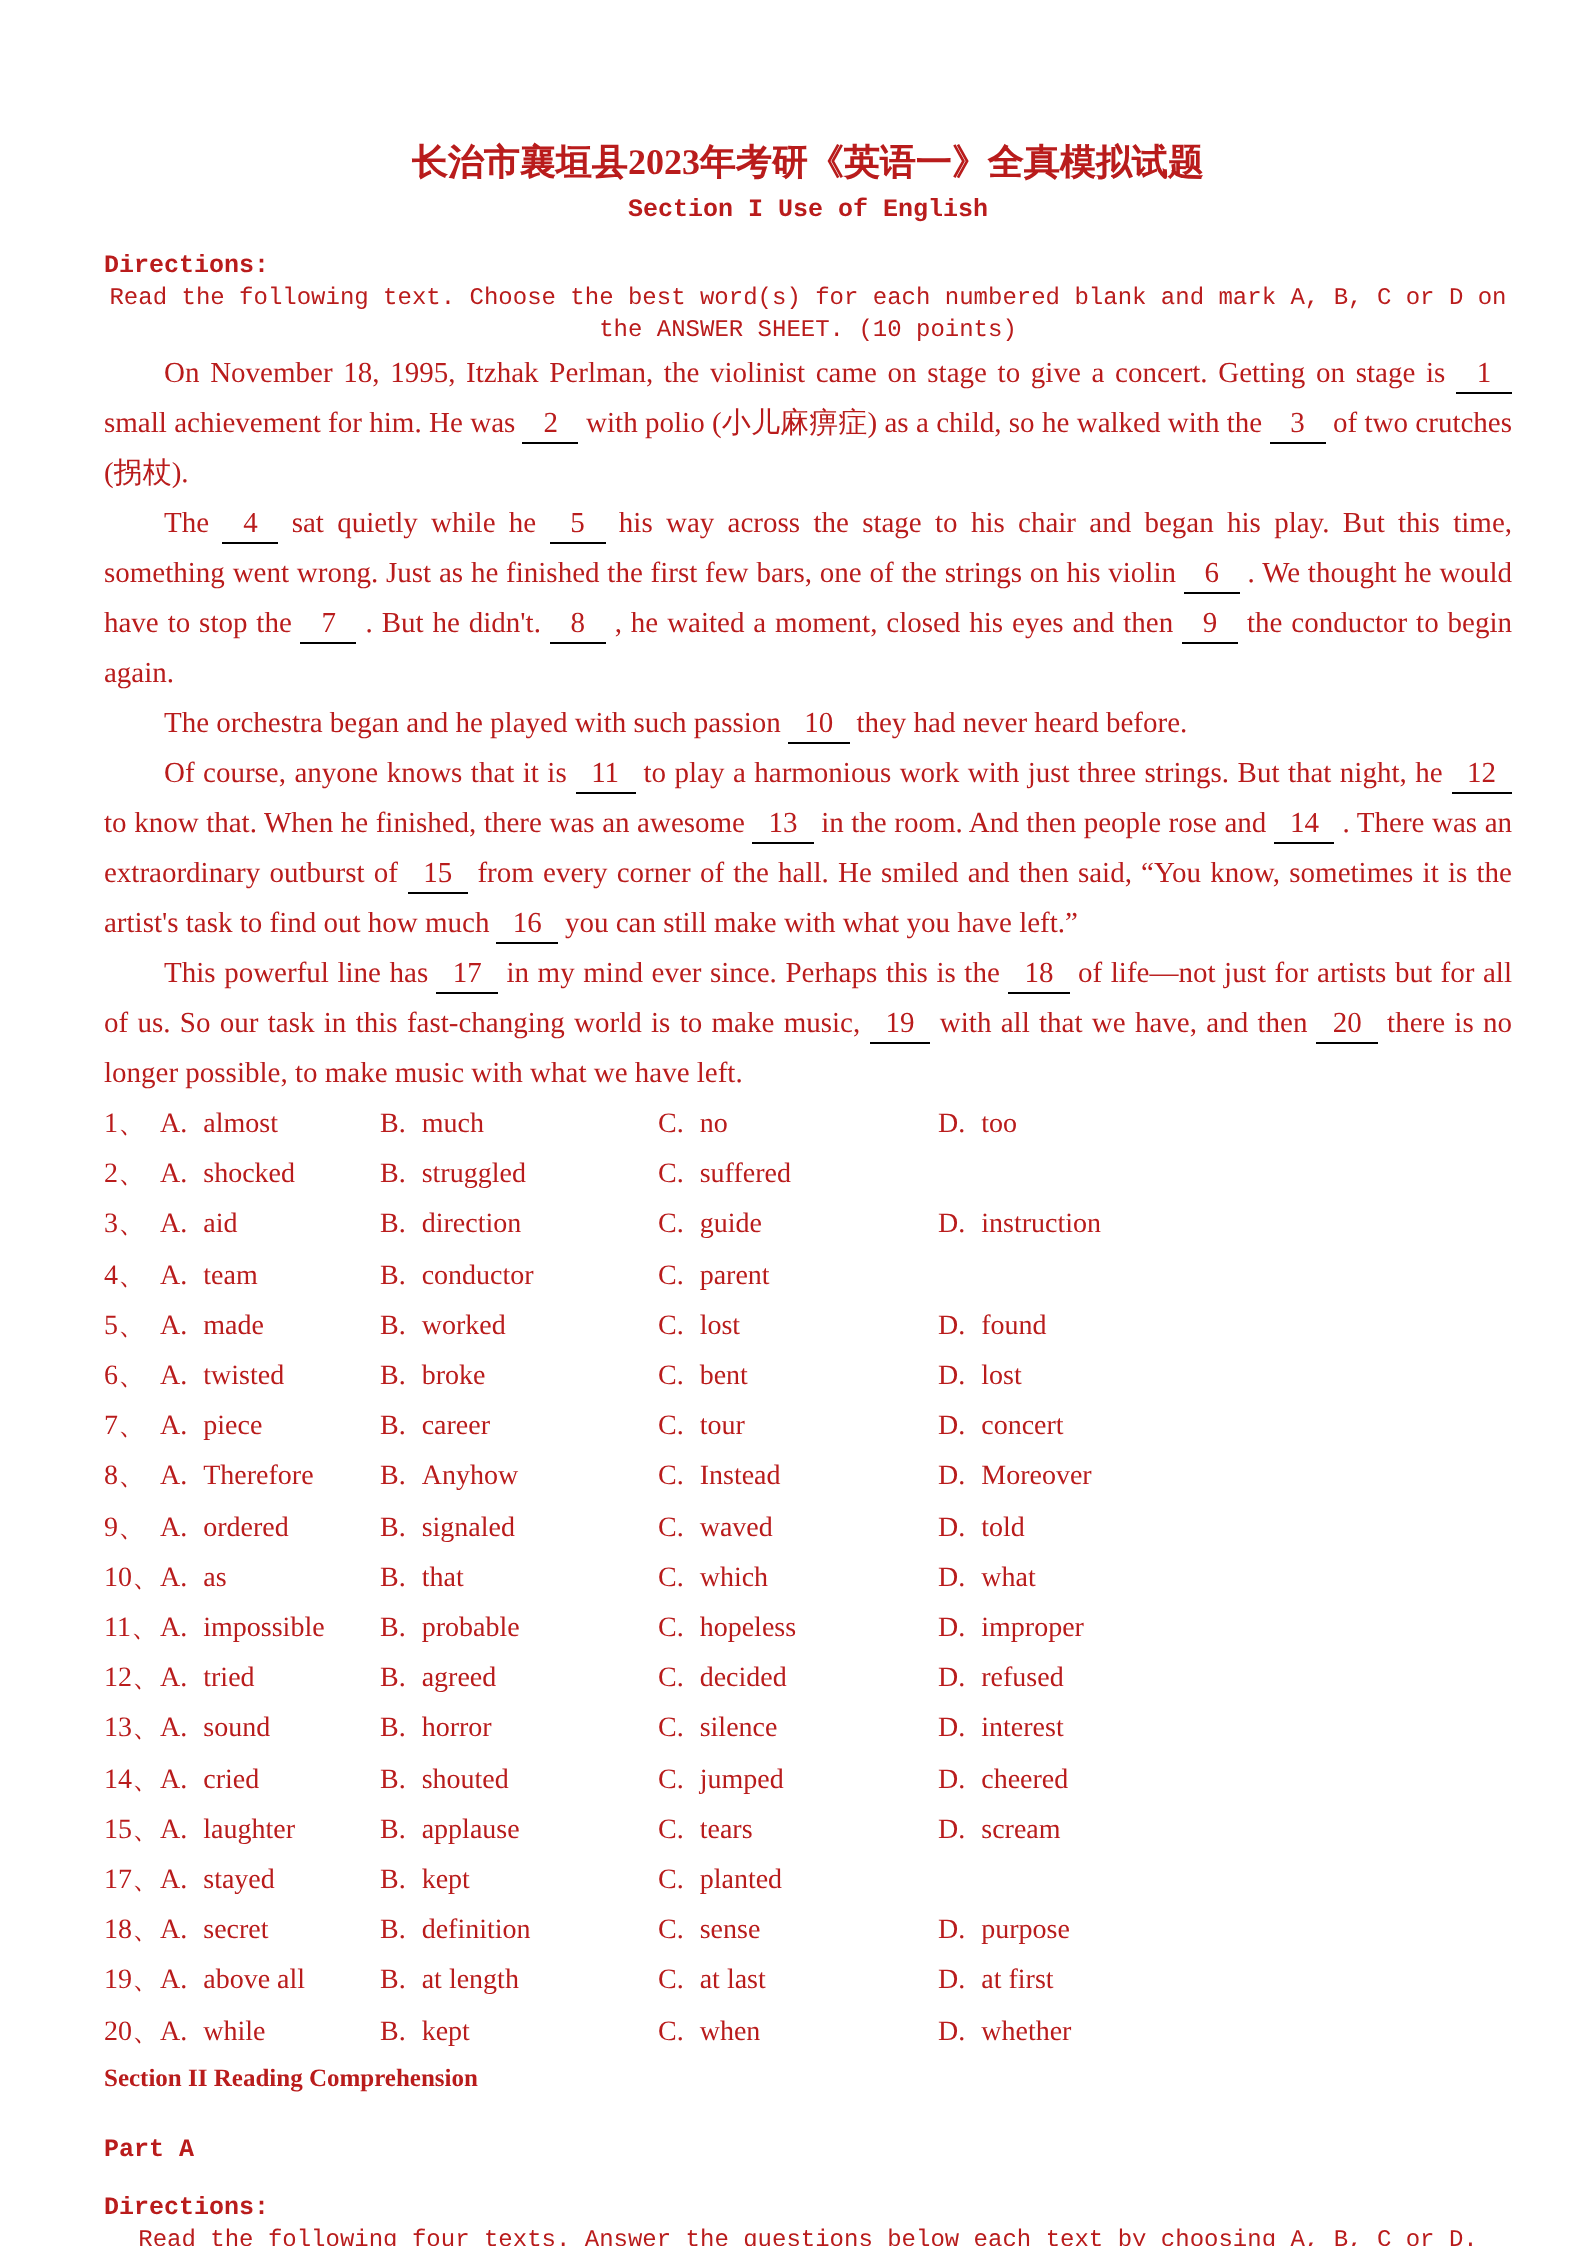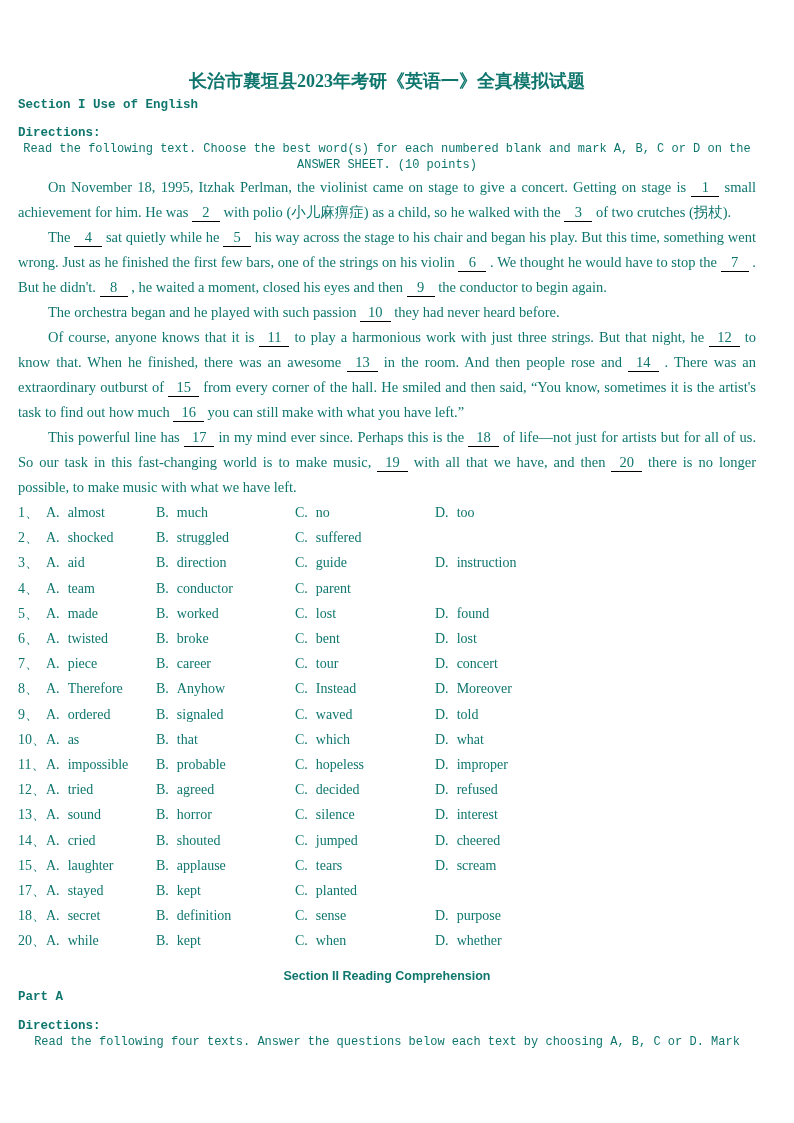--- a/index.html
+++ b/index.html
@@ -1,36 +1,37 @@
 <!DOCTYPE html>
 <html><head>
 <meta charset="utf-8">
 <style>
   html, body { margin: 0; padding: 0; background: #ffffff; }
   .page {
     width: 794px;
     height: 1123px;
     box-sizing: border-box;
-    padding: 70px 38px 0 18px;
+    padding: 70px 38px 0 52px;
     background: #ffffff;
-    color: #0f766e;
+    color: #b91c1c;
     overflow: hidden;
   }
   .title {
     font-family: "Liberation Serif", serif;
     font-size: 18px;
     font-weight: bold;
     text-align: center;
     margin: 0 0 5px 0;
     line-height: 22px;
   }
   .section-heading {
     font-family: "Liberation Mono", "DejaVu Sans Mono", monospace;
     font-size: 12.5px;
     font-weight: bold;
+    text-align: center;
     margin: 0 0 3px 0;
     line-height: 16px;
   }
   .directions-label {
     font-family: "Liberation Mono", "DejaVu Sans Mono", monospace;
     font-size: 12.5px;
     font-weight: bold;
     line-height: 16px;
     margin-top: 12px;
   }
@@ -65,33 +66,32 @@
     grid-template-columns: 28px 110px 139px 140px auto;
     font-family: "Liberation Serif", serif;
     font-size: 14px;
     line-height: 25.2px;
     align-items: baseline;
   }
   .q-num { white-space: nowrap; }
   .q-opt { white-space: nowrap; }
   .q-opt .opt-word { margin-left: 8px; }
   .section-heading2 {
-    font-family: Liberation Sans, sans-serif;
-    font-size: 12.5px;
-    font-weight: bold;
-    text-align: center;
+    font-family: Liberation Serif, serif;
+    font-size: 12.5px;
+    font-weight: bold;
     line-height: 17px;
-    margin-top: 14px;
+    margin-top: 2px;
   }
   .part-label {
     font-family: "Liberation Mono", "DejaVu Sans Mono", monospace;
     font-size: 12.5px;
     font-weight: bold;
     line-height: 17px;
-    margin-top: 4px;
+    margin-top: 19px;
   }
 </style>
 </head>
 <body>
 
 <div class="page">
   <h1 class="title">长治市襄垣县2023年考研《英语一》全真模拟试题</h1>
   <div class="section-heading">Section I  Use of  English</div>
   <div class="directions-label">Directions:</div>
   <div class="directions-text">Read the following text. Choose the best word(s) for each numbered blank and mark A, B, C or D on the ANSWER SHEET.  (10 points)</div>
@@ -213,20 +213,27 @@
         <span class="q-opt"><span class="opt-letter">C.</span><span class="opt-word">planted</span></span>
       </div>
       <div class="q-row">
         <span class="q-num">18、</span>
         <span class="q-opt"><span class="opt-letter">A.</span><span class="opt-word">secret</span></span>
         <span class="q-opt"><span class="opt-letter">B.</span><span class="opt-word">definition</span></span>
         <span class="q-opt"><span class="opt-letter">C.</span><span class="opt-word">sense</span></span>
         <span class="q-opt"><span class="opt-letter">D.</span><span class="opt-word">purpose</span></span>
       </div>
       <div class="q-row">
+        <span class="q-num">19、</span>
+        <span class="q-opt"><span class="opt-letter">A.</span><span class="opt-word">above all</span></span>
+        <span class="q-opt"><span class="opt-letter">B.</span><span class="opt-word">at length</span></span>
+        <span class="q-opt"><span class="opt-letter">C.</span><span class="opt-word">at last</span></span>
+        <span class="q-opt"><span class="opt-letter">D.</span><span class="opt-word">at first</span></span>
+      </div>
+      <div class="q-row">
         <span class="q-num">20、</span>
         <span class="q-opt"><span class="opt-letter">A.</span><span class="opt-word">while</span></span>
         <span class="q-opt"><span class="opt-letter">B.</span><span class="opt-word">kept</span></span>
         <span class="q-opt"><span class="opt-letter">C.</span><span class="opt-word">when</span></span>
         <span class="q-opt"><span class="opt-letter">D.</span><span class="opt-word">whether</span></span>
       </div>
     </div>
   <div class="section-heading2">Section II Reading Comprehension</div>
   <div class="part-label">Part A</div>
   <div class="directions-label">Directions:</div>

